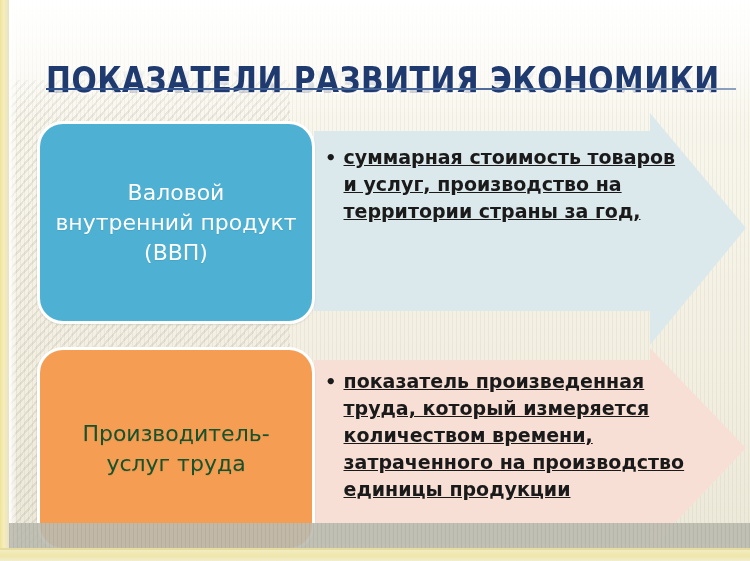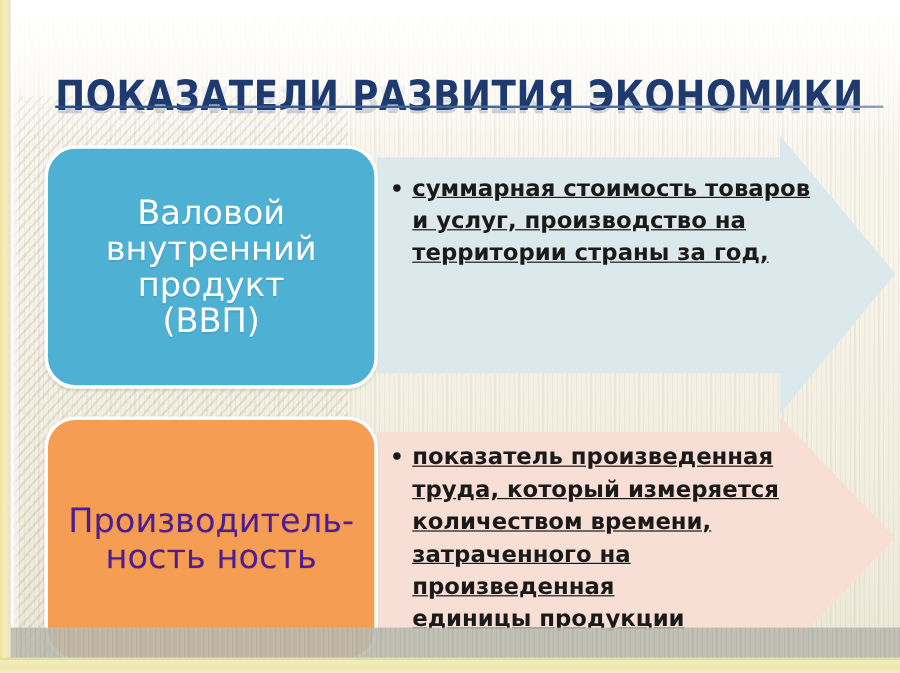--- a/index.html
+++ b/index.html
@@ -144,36 +144,36 @@
     box-sizing: border-box;
     display: flex;
     align-items: center;
     justify-content: center;
     text-align: center;
     box-shadow: 0 1px 2px rgba(0,0,0,0.10);
   }
   .concept-box .label {
     color: #ffffff;
     font-family: "DejaVu Sans", sans-serif;
-    font-size: 28px;
+    font-size: 22px;
     line-height: 30px;
     font-weight: normal;
     padding: 0 12px;
     text-shadow: 0 1px 1px rgba(0,0,0,0.08);
   }
   #box-gdp {
     left: 37px; top: 121px; width: 278px; height: 203px;
     background: #4eb1d3;
   }
   #box-productivity {
     left: 37px; top: 347px; width: 278px; height: 204px;
     background: #f59d52;
   }
   #box-productivity .label {
-    color: #4c1d95;
+    color: #14532d;
   }
   
   .bullet-block {
     position: absolute;
     font-family: "DejaVu Sans", sans-serif;
     color: #1a1a1a;
     font-size: 19px;
     line-height: 27px;
     font-weight: bold;
   }
@@ -243,32 +243,32 @@
         <span>суммарная стоимость товаров</span><br>
         <span>и услуг, производство на</span><br>
         <span>территории страны за год,</span><br>
       </span>
     </div>
   </div>
 
   <div class="concept-box" id="box-productivity">
     <div class="label">
       <div>Производитель-</div>
-      <div>ность ность</div>
+      <div>услуг труда</div>
     </div>
   </div>
 
   <div class="bullet-block" id="bullet-productivity">
     <div class="row">
       <span class="dot">•</span>
       <span class="txt">
         <span>показатель произведенная</span><br>
         <span>труда, который измеряется</span><br>
         <span>количеством времени,</span><br>
-        <span>затраченного на произведенная</span><br>
+        <span>затраченного на производство</span><br>
         <span>единицы продукции</span>
       </span>
     </div>
   </div>
 
   <div class="edge-bottom-band"></div>
   <div class="edge-bottom-hair"></div>
   <div class="edge-bottom"></div>
 
 </div>

